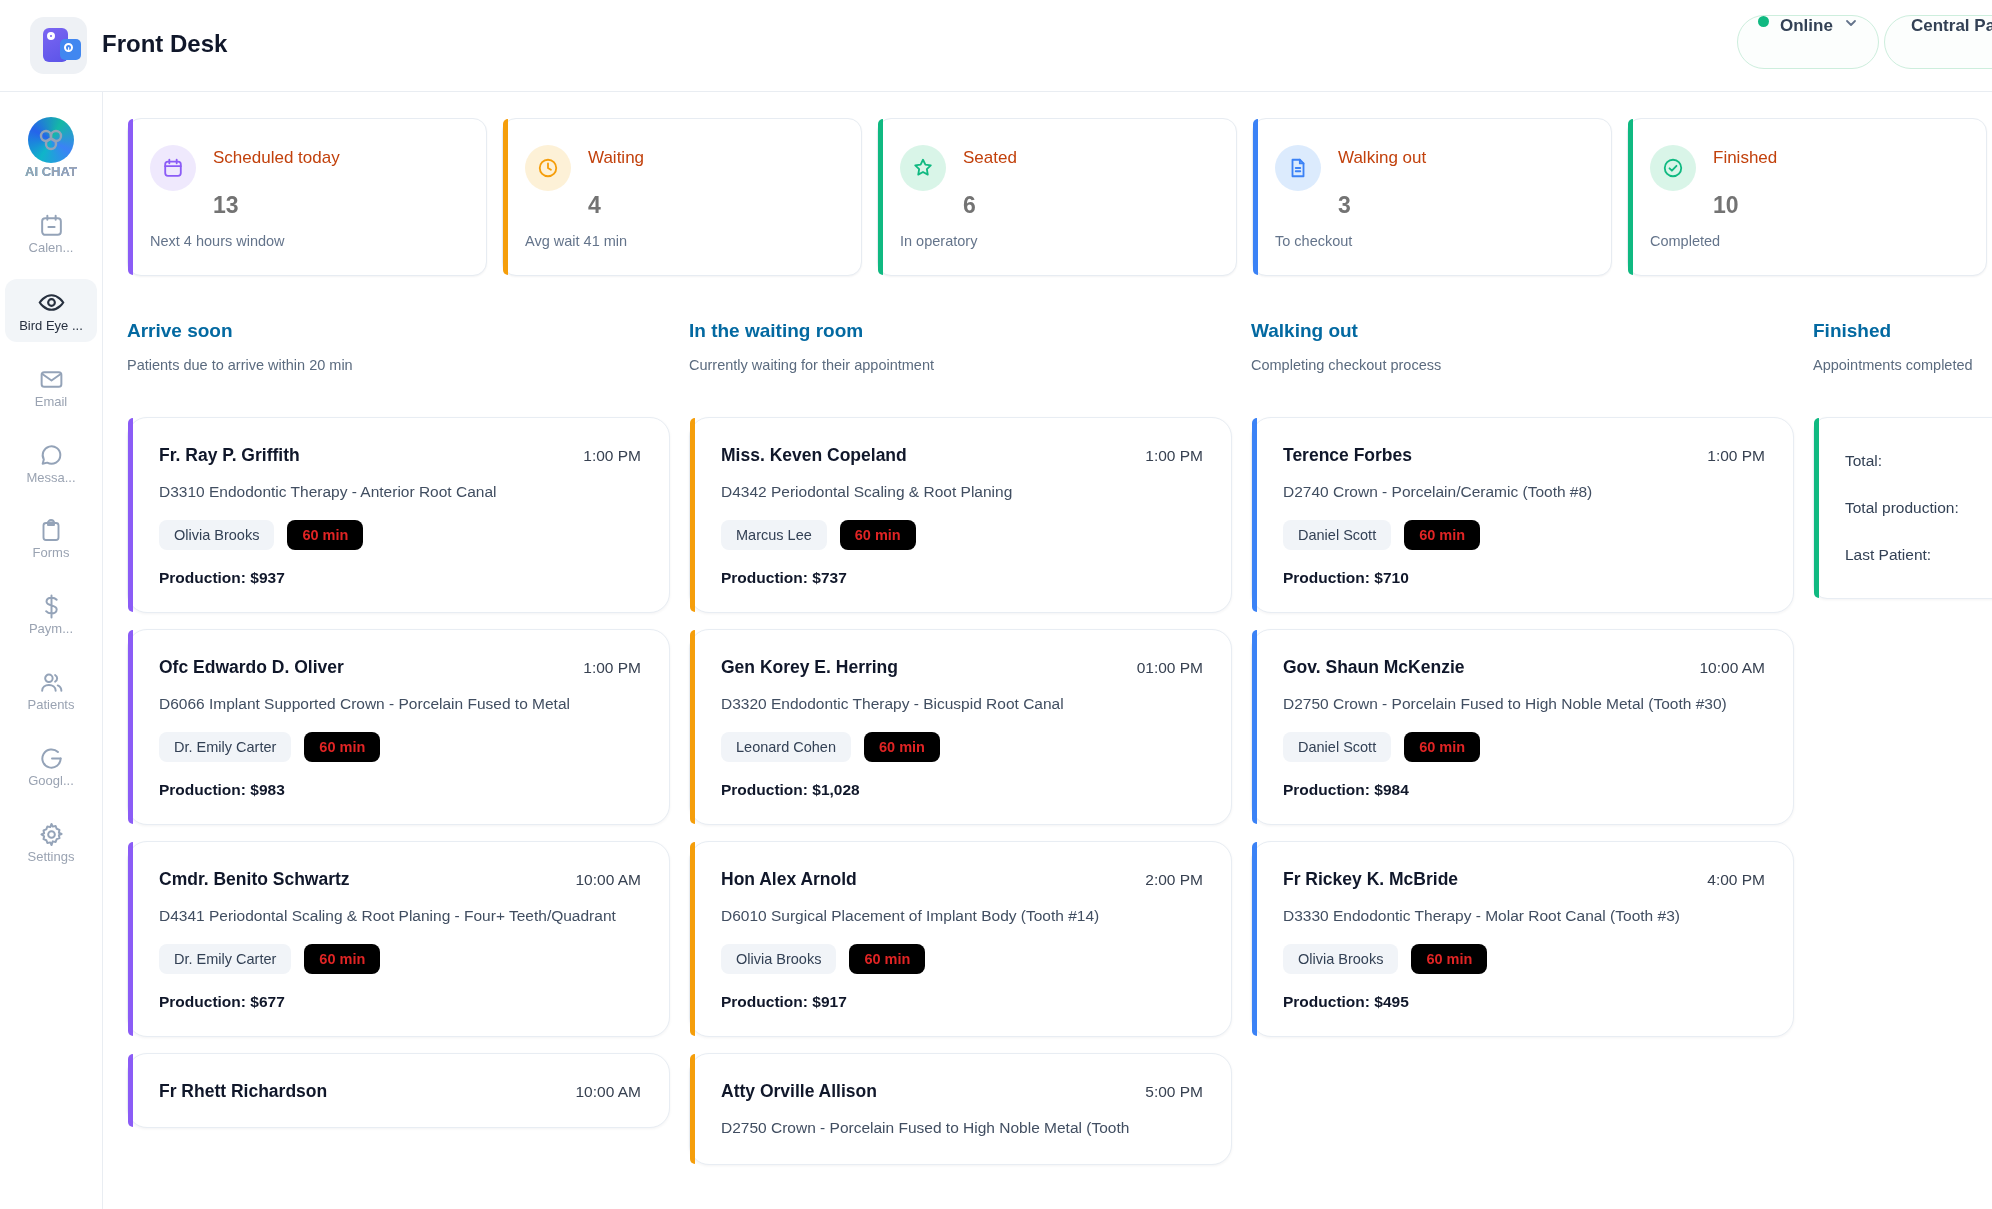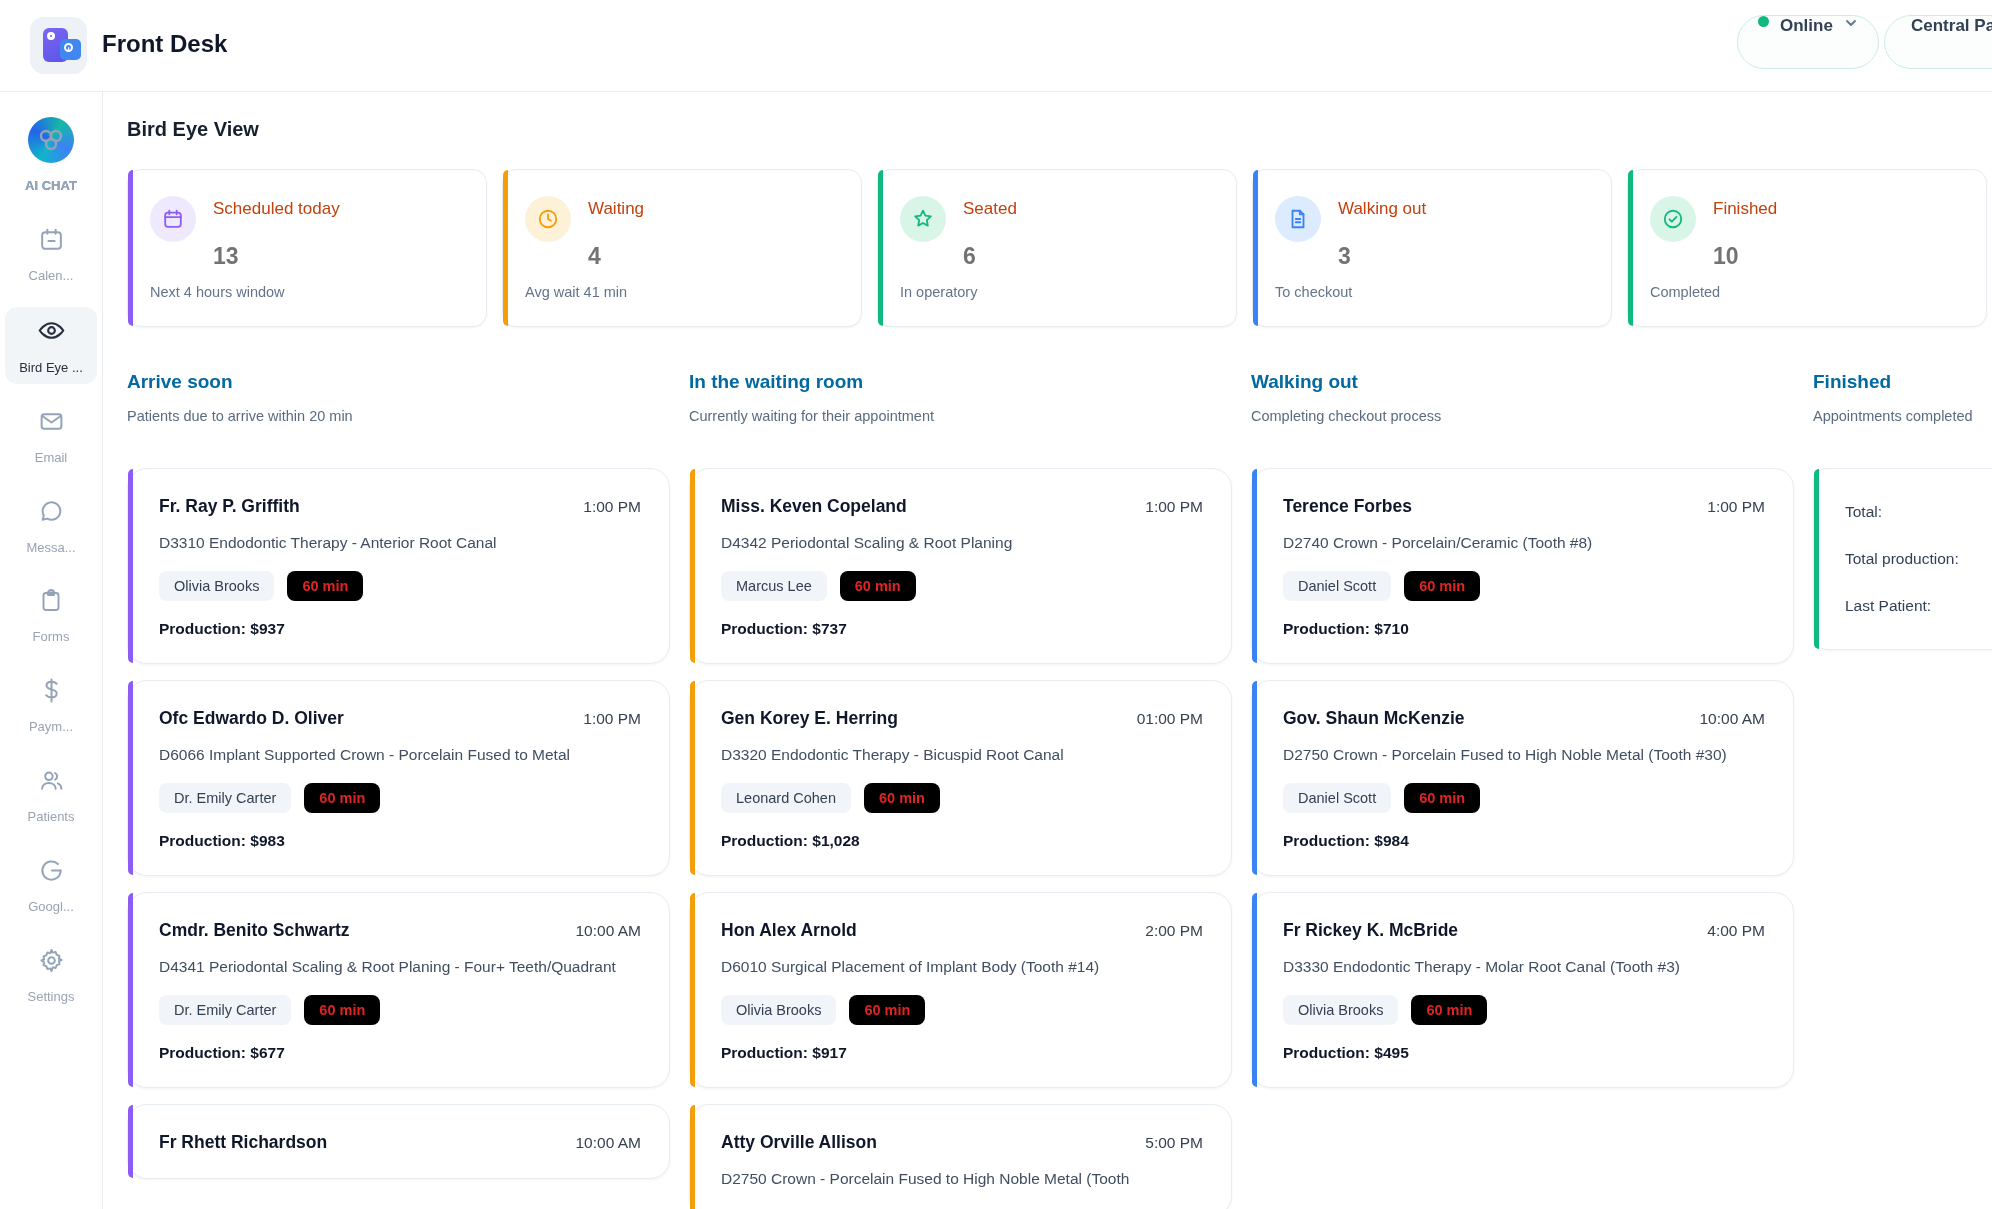--- a/index.html
+++ b/index.html
@@ -26,21 +26,21 @@
           color:#334155; }
   .pill-online { left:1737px; padding:0 20px; }
   .pill-location { left:1884px; width:260px; padding:0 26px; white-space:nowrap; }
   .dot { width:11px; height:11px; border-radius:50%; background:#10b981; margin-right:11px; }
   .chev { margin-left:11px; display:flex; }
 
   
   .sidebar { position:absolute; top:92px; left:0; width:103px; height:1117px; background:#fff;
              border-right:1px solid #e9edf2; display:flex; flex-direction:column; align-items:center;
              padding-top:16px; z-index:10; }
-  .side-item { width:92px; display:flex; flex-direction:column; align-items:center; gap:15px;
+  .side-item { width:92px; display:flex; flex-direction:column; align-items:center; gap:1px;
                padding:9px 2px; margin-bottom:15px; border-radius:12px; cursor:pointer; }
   .side-item .lbl { font-size:13px; color:#9aa3b2; white-space:nowrap; }
   .side-item svg { stroke:#94a3b8; }
   .side-item.active { background:#f2f5f8; }
   .side-item.active .lbl { color:#27303f; }
   .side-item.active svg { stroke:#27303f; }
   .ai-orb { width:46px; height:46px; border-radius:50%;
             background:conic-gradient(from 210deg,#0fb5c9,#2563eb,#14b8a6,#3b82f6,#0fb5c9);
             display:flex; align-items:center; justify-content:center; }
   .ai-lbl { font-size:13px; font-weight:bold; background:linear-gradient(90deg,#0aa7bd,#2563eb);
@@ -202,21 +202,20 @@
   <div class="side-item">
     <svg width="27" height="27" viewBox="0 0 26 26" fill="none" stroke-width="1.9" stroke-linecap="round" stroke-linejoin="round">
       <circle cx="13" cy="13" r="3.2"></circle>
       <path d="M13 2.8l1.2 2.6 2.8-.6 1 2.7 2.7 1-.6 2.8 2.6 1.2-2.6 1.2.6 2.8-2.7 1-1 2.7-2.8-.6L13 23.2l-1.2-2.6-2.8.6-1-2.7-2.7-1 .6-2.8L3.3 13l2.6-1.2-.6-2.8 2.7-1 1-2.7 2.8.6z"></path>
     </svg>
     <span class="lbl">Settings</span>
   </div>
 </nav>
 
 <main class="main">
-  <h1 class="page-title">Bird Eye View</h1>
 
   <div class="stats">
 
     <div class="stat" style="--acc:#8b5cf6;--tint:#efe9fd">
       <div class="stat-head">
         <span class="stat-ic">
           <svg width="22" height="22" viewBox="0 0 24 24" fill="none" stroke-width="2" stroke-linecap="round">
               <rect x="3.5" y="5" width="17" height="15.5" rx="3"></rect>
               <path d="M8 2.8v4M16 2.8v4M3.5 10h17"></path>
             </svg>

